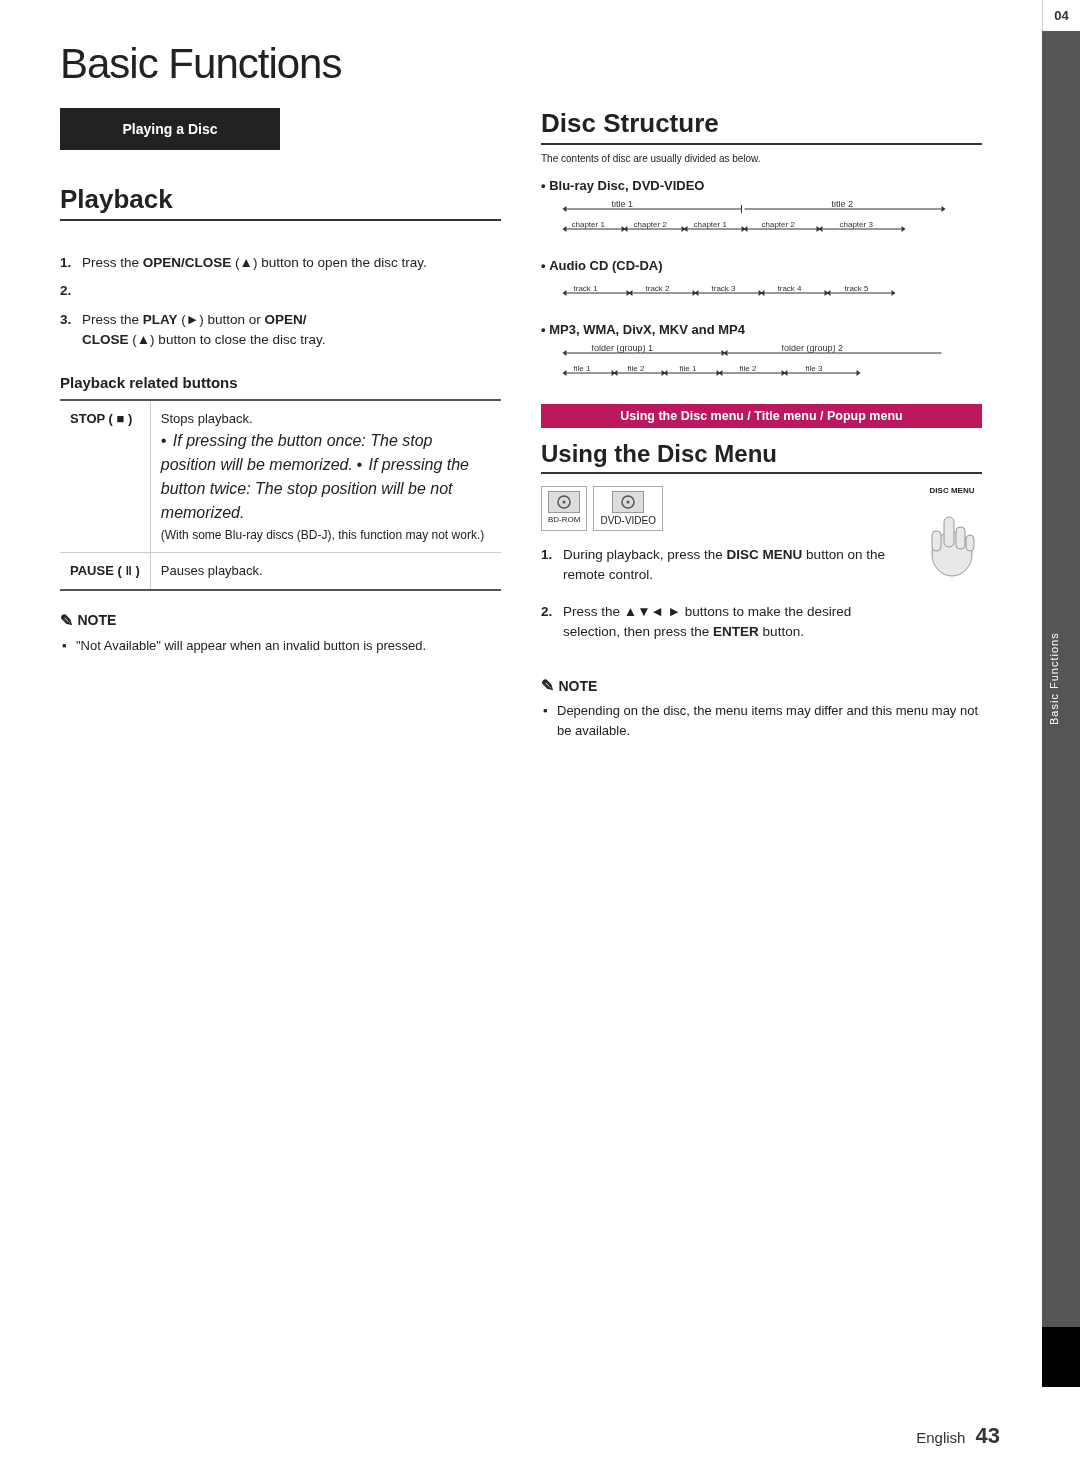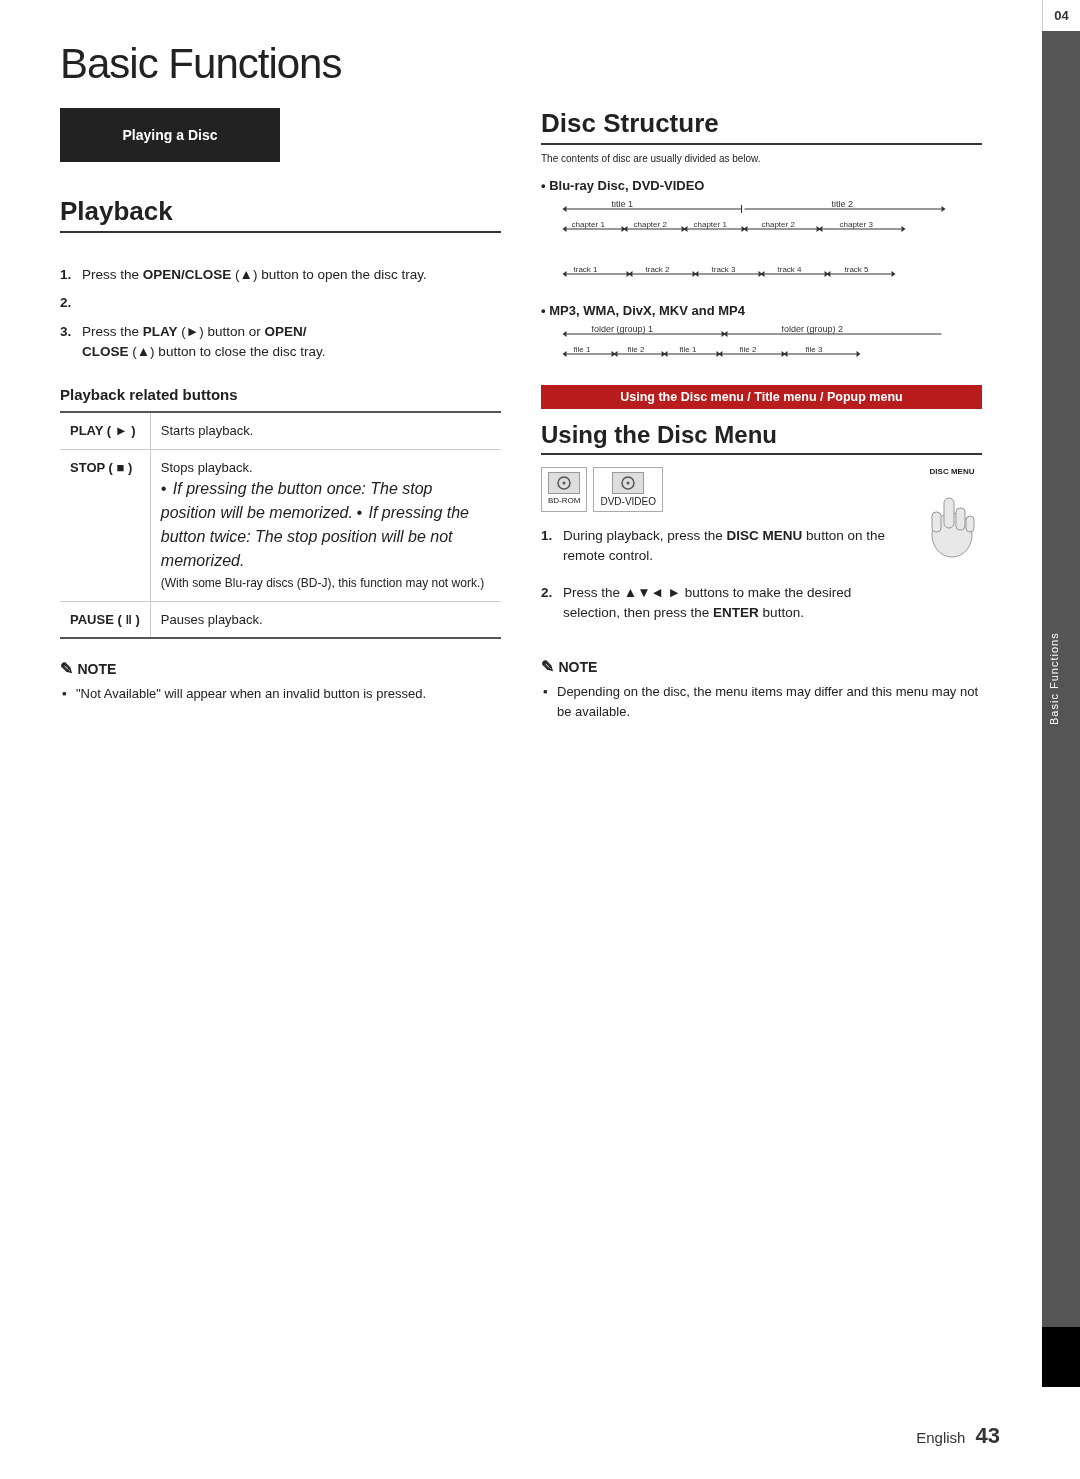--- a/index.html
+++ b/index.html
@@ -85,21 +85,21 @@
       color: #222;
       margin-bottom: 20px;
       letter-spacing: -1px;
     }
 
     
     .section-header {
       background: #222;
       color: #fff;
       text-align: center;
-      padding: 19px 20px;
+      padding: 13px 20px;
       font-size: 14px;
       font-weight: bold;
       margin-bottom: 18px;
       display: inline-block;
       min-width: 220px;
     }
 
     
     .playback-title {
       font-size: 26px;
@@ -218,21 +218,21 @@
     }
 
     
     .arrow-diagram {
       width: 100%;
       margin: 4px 0;
     }
 
     
     .disc-menu-header {
-      background: #b91c1c;
+      background: #be185d;
       color: #fff;
       text-align: center;
       padding: 5px 10px;
       font-size: 12.5px;
       font-weight: bold;
       margin: 14px 0 12px 0;
       width: 100%;
     }
 
     .disc-menu-title {
@@ -324,24 +324,20 @@
         <li>
           <span class="step-num">3.</span>
           <span>Press the <strong>PLAY</strong> (►) button or <strong>OPEN/<br>CLOSE</strong> (▲) button to close the disc tray.</span>
         </li>
       </ol>
 
       <div class="subsection-title">Playback related buttons</div>
 
       <table class="button-table">
         <tbody>
-          <tr>
-            <td class="btn-name"><strong>PLAY ( ► )</strong></td>
-            <td>Starts playback.</td>
-          </tr>
           <tr>
             <td class="btn-name"><strong>STOP ( ■ )</strong></td>
             <td>
               Stops playback.<br>
               <span class="bullet-item">If pressing the button once: The stop position will be memorized.</span>
               <span class="bullet-item">If pressing the button twice: The stop position will be not memorized.</span>
               <br>
               <span style="font-size:12px;">(With some Blu-ray discs (BD-J), this function may not work.)</span>
             </td>
           </tr>
@@ -398,20 +394,21 @@
           <polygon points="255,25 255,31 259,28" fill="#333"></polygon>
           <text x="200" y="26" font-size="8" fill="#333">chapter 2</text>
           <line x1="261" y1="28" x2="340" y2="28" stroke="#333" stroke-width="1"></line>
           <polygon points="261,25 261,31 257,28" fill="#333"></polygon>
           <polygon points="340,25 340,31 344,28" fill="#333"></polygon>
           <text x="278" y="26" font-size="8" fill="#333">chapter 3</text>
         </svg>
       </div>
 
       <div class="disc-type-section">
+        <div class="disc-type-label"><strong>Audio CD (CD-DA)</strong></div>
         <svg class="arrow-diagram" viewBox="0 0 400 22" height="22">
           <line x1="5" y1="12" x2="65" y2="12" stroke="#333" stroke-width="1"></line>
           <polygon points="5,9 5,15 1,12" fill="#333"></polygon>
           <polygon points="65,9 65,15 69,12" fill="#333"></polygon>
           <text x="12" y="10" font-size="8" fill="#333">track 1</text>
           <line x1="71" y1="12" x2="131" y2="12" stroke="#333" stroke-width="1"></line>
           <polygon points="71,9 71,15 67,12" fill="#333"></polygon>
           <polygon points="131,9 131,15 135,12" fill="#333"></polygon>
           <text x="84" y="10" font-size="8" fill="#333">track 2</text>
           <line x1="137" y1="12" x2="197" y2="12" stroke="#333" stroke-width="1"></line>

